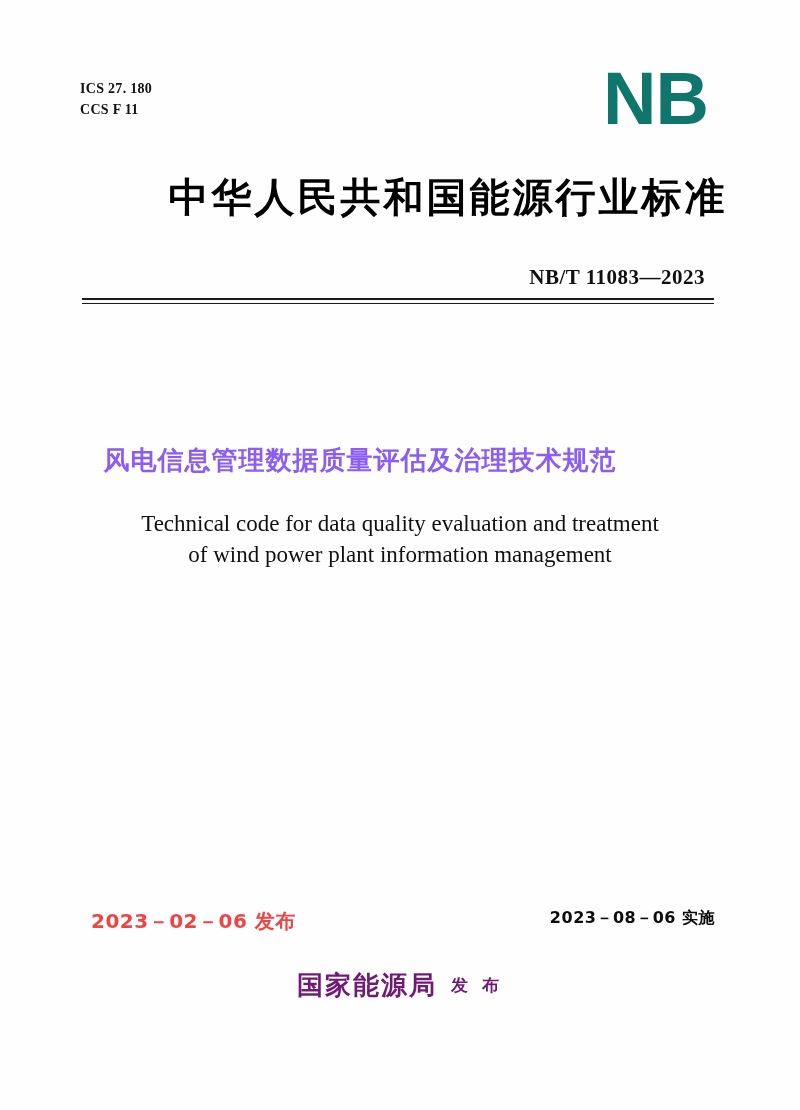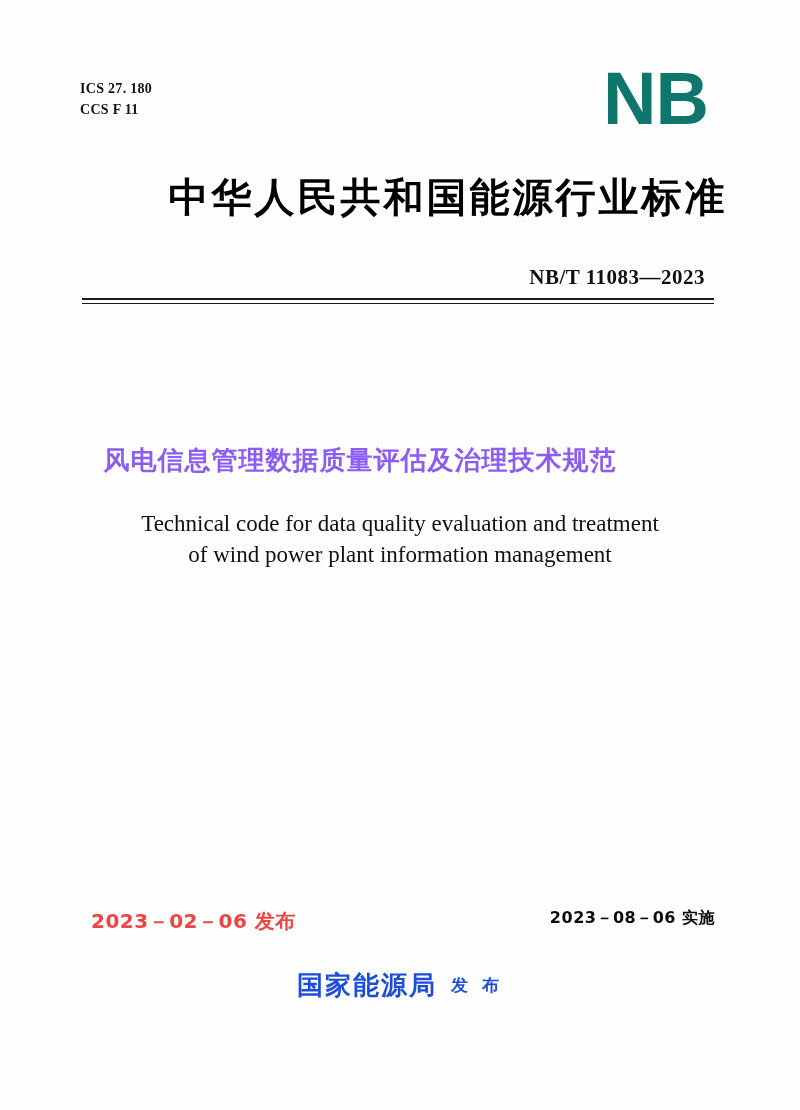--- a/index.html
+++ b/index.html
@@ -147,21 +147,21 @@
 
   
   .publisher {
     position: absolute;
     left: 0;
     top: 968px;
     width: 800px;
     text-align: center;
     font-family: "DejaVu Sans", sans-serif;
     font-weight: bold;
-    color: #1d4ed8;
+    color: #701a75;
   }
   .publisher .org {
     font-size: 26px;
     letter-spacing: 2px;
   }
   .publisher .verb {
     font-size: 17px;
     letter-spacing: 4px;
     margin-left: 14px;
     position: relative;

